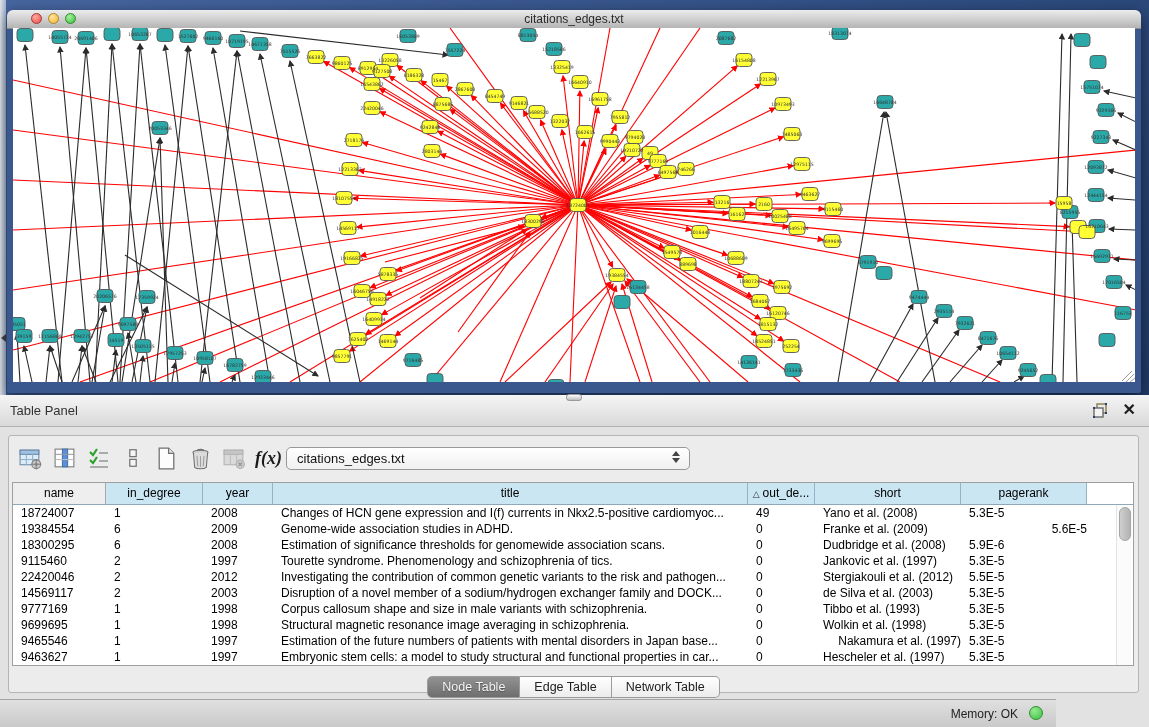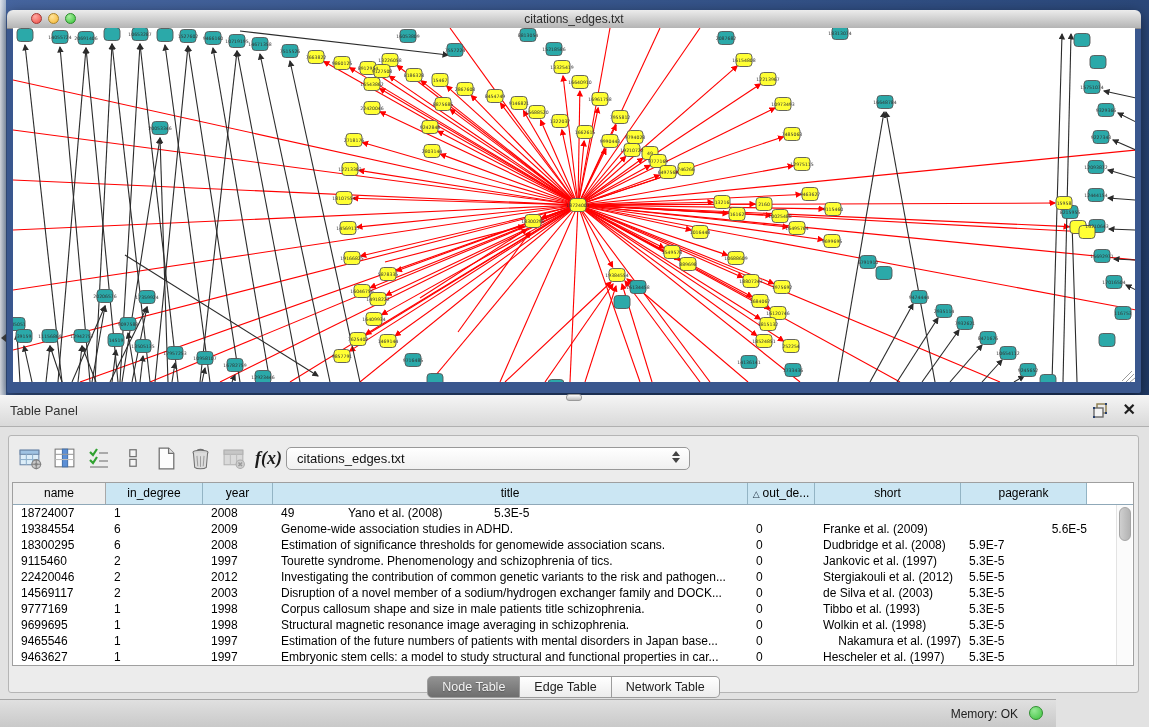--- a/index.html
+++ b/index.html
@@ -623,41 +623,42 @@
           <div class="th" style="width: 475px;">title</div>
           <div class="th" style="width: 67px;"><span class="sort-tri">△</span>out_de...</div>
           <div class="th" style="width: 146px;">short</div>
           <div class="th" style="width: 126px;">pagerank</div>
         </div>
       <div class="tbl-body">
           <div class="tr">
             <div class="td" style="width: 93px;">18724007</div>
             <div class="td" style="width: 97px;">1</div>
             <div class="td" style="width: 70px;">2008</div>
+            <div class="td" style="width: 475px;">Changes of HCN gene expression and I(f) currents in Nkx2.5-positive cardiomyoc...</div>
             <div class="td" style="width: 67px;">49</div>
             <div class="td" style="width: 146px;">Yano et al. (2008)</div>
             <div class="td" style="width: 126px;">5.3E-5</div>
           </div>
           <div class="tr">
             <div class="td" style="width: 93px;">19384554</div>
             <div class="td" style="width: 97px;">6</div>
             <div class="td" style="width: 70px;">2009</div>
             <div class="td" style="width: 475px;">Genome-wide association studies in ADHD.</div>
             <div class="td" style="width: 67px;">0</div>
             <div class="td" style="width: 146px;">Franke et al. (2009)</div>
             <div class="td" style="width: 126px; text-align: right;">5.6E-5</div>
           </div>
           <div class="tr">
             <div class="td" style="width: 93px;">18300295</div>
             <div class="td" style="width: 97px;">6</div>
             <div class="td" style="width: 70px;">2008</div>
             <div class="td" style="width: 475px;">Estimation of significance thresholds for genomewide association scans.</div>
             <div class="td" style="width: 67px;">0</div>
             <div class="td" style="width: 146px;">Dudbridge et al. (2008)</div>
-            <div class="td" style="width: 126px;">5.9E-7</div>
+            <div class="td" style="width: 126px;">5.9E-6</div>
           </div>
           <div class="tr">
             <div class="td" style="width: 93px;">9115460</div>
             <div class="td" style="width: 97px;">2</div>
             <div class="td" style="width: 70px;">1997</div>
             <div class="td" style="width: 475px;">Tourette syndrome. Phenomenology and schizophrenia of tics.</div>
             <div class="td" style="width: 67px;">0</div>
             <div class="td" style="width: 146px;">Jankovic et al. (1997)</div>
             <div class="td" style="width: 126px;">5.3E-5</div>
           </div>
@@ -676,21 +677,21 @@
             <div class="td" style="width: 70px;">2003</div>
             <div class="td" style="width: 475px;">Disruption of a novel member of a sodium/hydrogen exchanger family and DOCK...</div>
             <div class="td" style="width: 67px;">0</div>
             <div class="td" style="width: 146px;">de Silva et al. (2003)</div>
             <div class="td" style="width: 126px;">5.3E-5</div>
           </div>
           <div class="tr">
             <div class="td" style="width: 93px;">9777169</div>
             <div class="td" style="width: 97px;">1</div>
             <div class="td" style="width: 70px;">1998</div>
-            <div class="td" style="width: 475px;">Corpus callosum shape and size in male patients title schizophrenia.</div>
+            <div class="td" style="width: 475px;">Corpus callosum shape and size in male variants with schizophrenia.</div>
             <div class="td" style="width: 67px;">0</div>
             <div class="td" style="width: 146px;">Tibbo et al. (1993)</div>
             <div class="td" style="width: 126px;">5.3E-5</div>
           </div>
           <div class="tr">
             <div class="td" style="width: 93px;">9699695</div>
             <div class="td" style="width: 97px;">1</div>
             <div class="td" style="width: 70px;">1998</div>
             <div class="td" style="width: 475px;">Structural magnetic resonance image averaging in schizophrenia.</div>
             <div class="td" style="width: 67px;">0</div>

